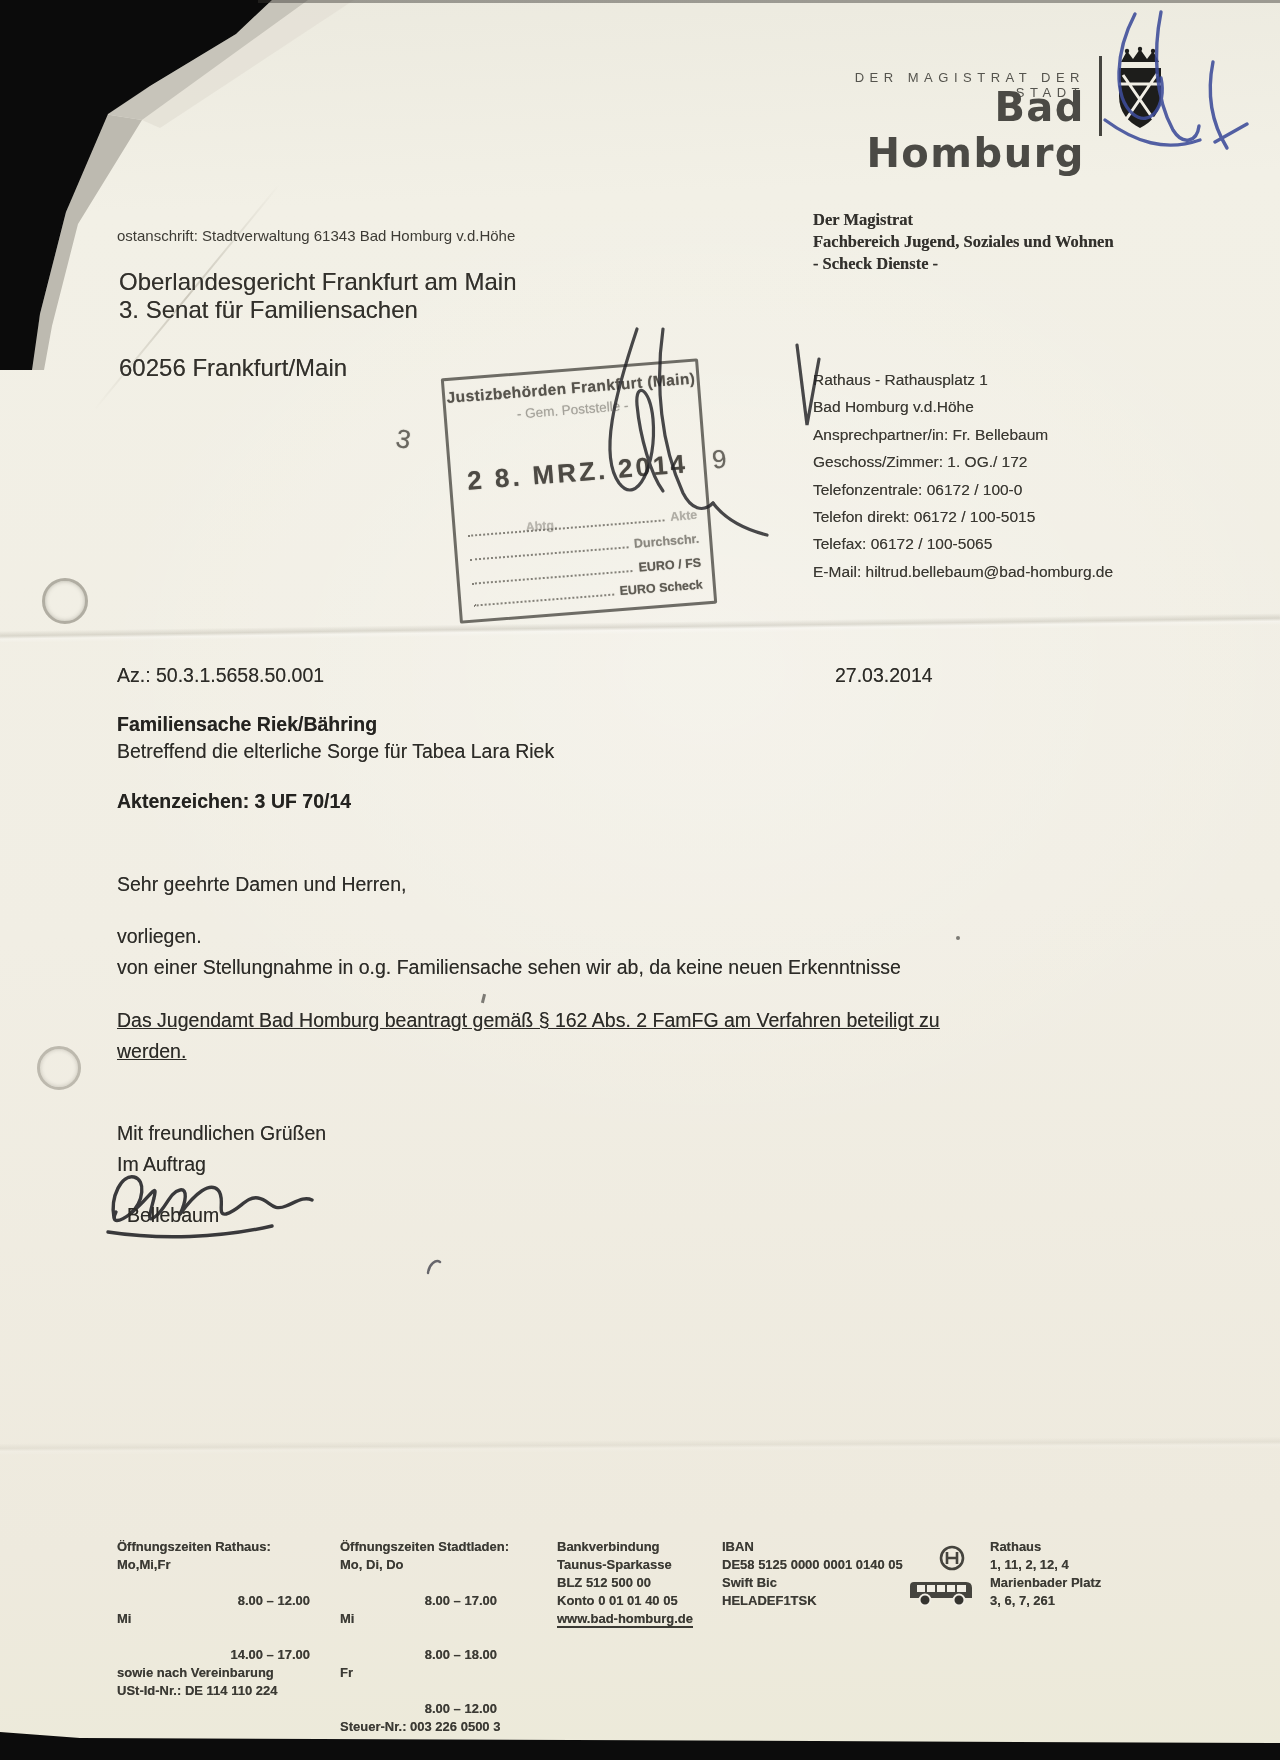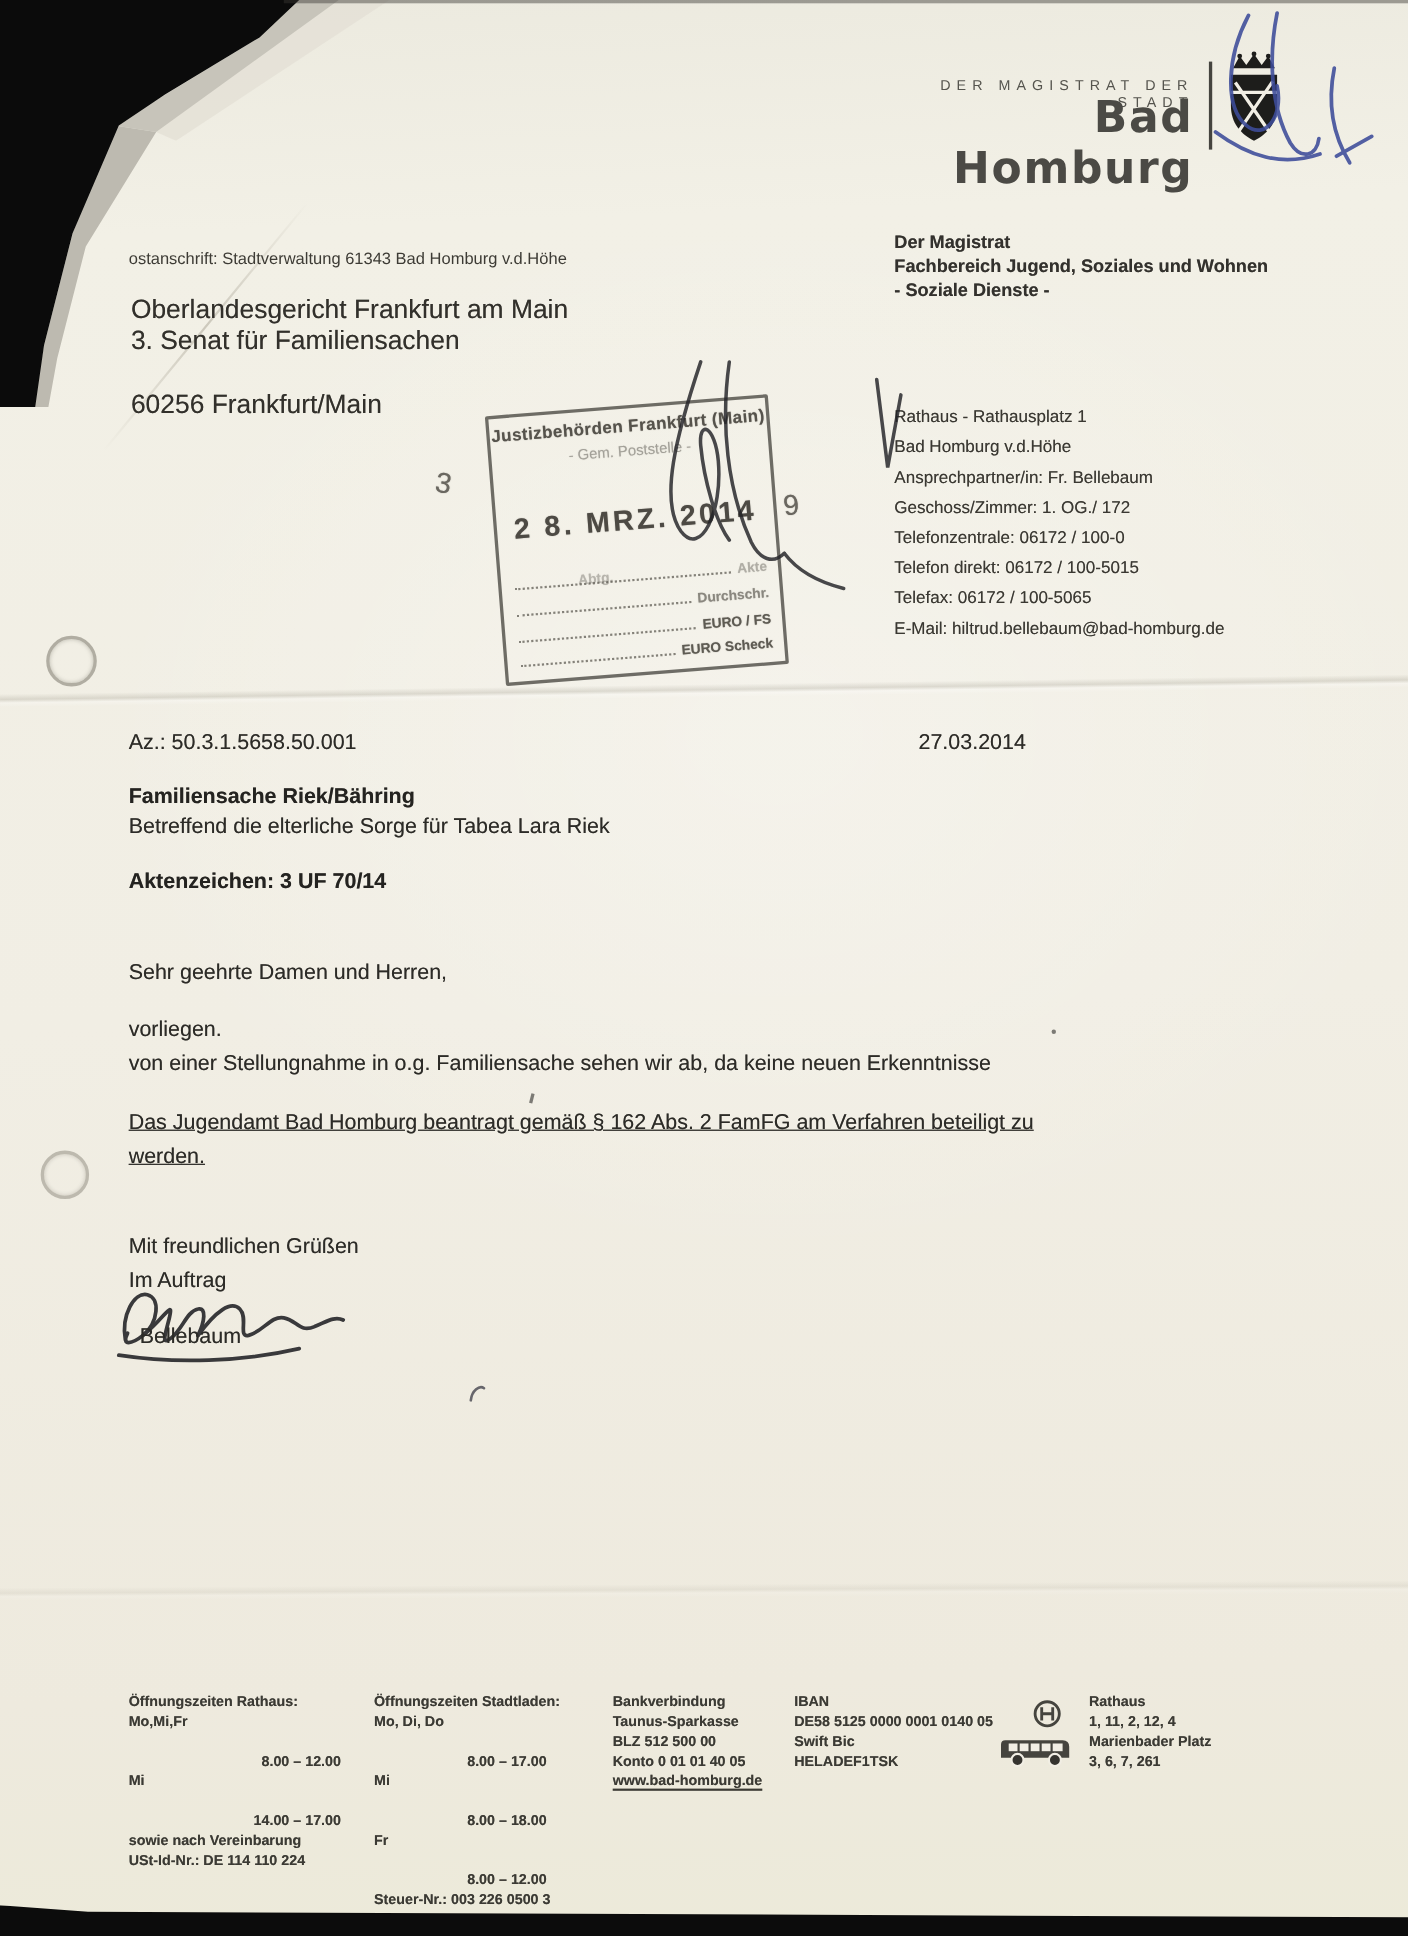--- a/index.html
+++ b/index.html
@@ -27,21 +27,21 @@
     background:linear-gradient(180deg,rgba(0,0,0,0) 0%,rgba(92,86,68,.16) 42%,rgba(255,255,255,.28) 68%,rgba(0,0,0,0) 100%);}
   .crease-diag{background:linear-gradient(90deg,rgba(118,110,92,0),rgba(118,110,92,.3),rgba(118,110,92,0));height:2px;}
   .punch{border:3px solid rgba(112,108,96,.5);border-radius:50%;box-shadow:inset 0 0 4px rgba(90,86,74,.35);}
   
   .tagline{left:780px;top:70px;width:305px;text-align:right;font-size:13px;letter-spacing:5.5px;
            color:#55544e;font-weight:500;}
   .brand{left:780px;top:84px;width:305px;text-align:right;font-family:"DejaVu Sans",sans-serif;
          font-size:40px;font-weight:700;letter-spacing:1.5px;color:#4b4a45;}
   .lh-divider{left:1099px;top:56px;width:3px;height:80px;background:#45443f;}
   .dept{left:813px;top:209px;font-size:16.5px;font-weight:700;line-height:22px;color:#33312d;
-        text-shadow:0 0 .4px rgba(40,40,36,.6);}
+        text-shadow:0 0 .4px rgba(40,40,36,.6);font-family:Liberation Serif, serif;}
   .contact{left:813px;top:366px;font-size:15.5px;line-height:27.4px;color:#3a3832;
         text-shadow:0 0 .4px rgba(50,48,42,.55);}
   
   .return-line{left:117px;top:227px;font-size:15px;color:#3d3b35;}
   .addressee{left:119px;top:268px;font-size:24px;line-height:28px;color:#32302b;
         text-shadow:0 0 .5px rgba(40,38,34,.55);}
   .city{left:119px;top:354px;font-size:24px;color:#32302b;text-shadow:0 0 .5px rgba(40,38,34,.55);}
   
   .stamp{left:450px;top:368px;width:252px;height:240px;transform:rotate(-4.5deg);
          border:3px solid rgba(72,70,64,.78);border-radius:2px;color:#56534c;
@@ -100,21 +100,21 @@
       <path d="M66,10 C58,50 60,95 78,128 C88,144 102,140 104,124"></path>
       <path d="M10,118 C40,140 70,150 105,138"></path>
       <path d="M118,60 C112,90 116,120 132,146"></path>
       <path d="M120,140 L152,122"></path>
     </g>
   </svg>
 
   <div class="abs dept">
     <div>Der Magistrat</div>
     <div>Fachbereich Jugend, Soziales und Wohnen</div>
-    <div>- Soziale Dienste -</div>
+    <div>- Scheck Dienste -</div>
   </div>
 
   <div class="abs contact">
     <div>Rathaus - Rathausplatz 1</div>
     <div>Bad Homburg v.d.Höhe</div>
     <div>Ansprechpartner/in: Fr. Bellebaum</div>
     <div>Geschoss/Zimmer: 1. OG./ 172</div>
     <div>Telefonzentrale: 06172 / 100-0</div>
     <div>Telefon direkt: 06172 / 100-5015</div>
     <div>Telefax: 06172 / 100-5065</div>

